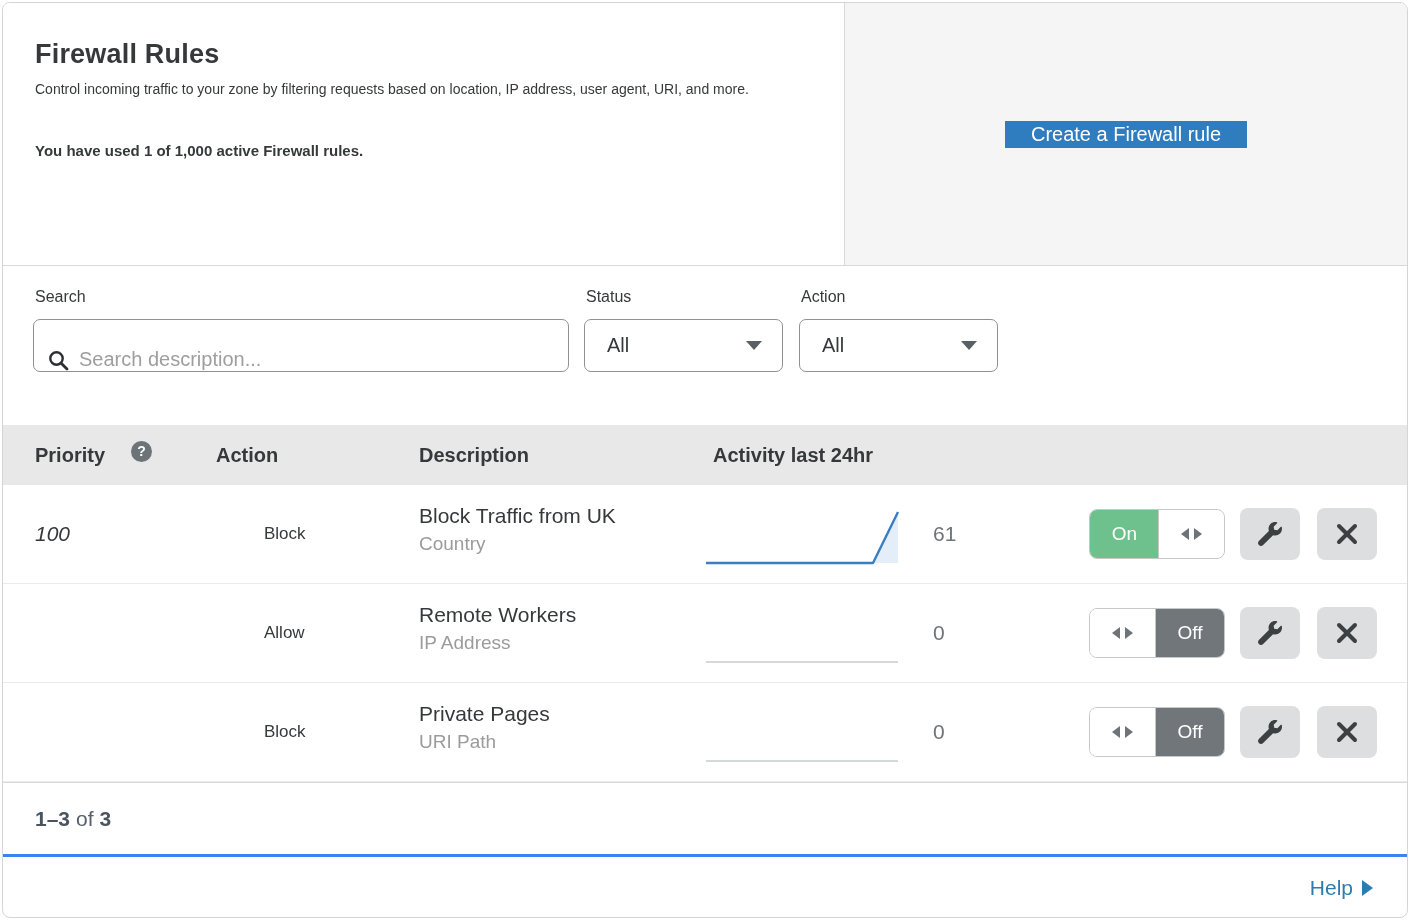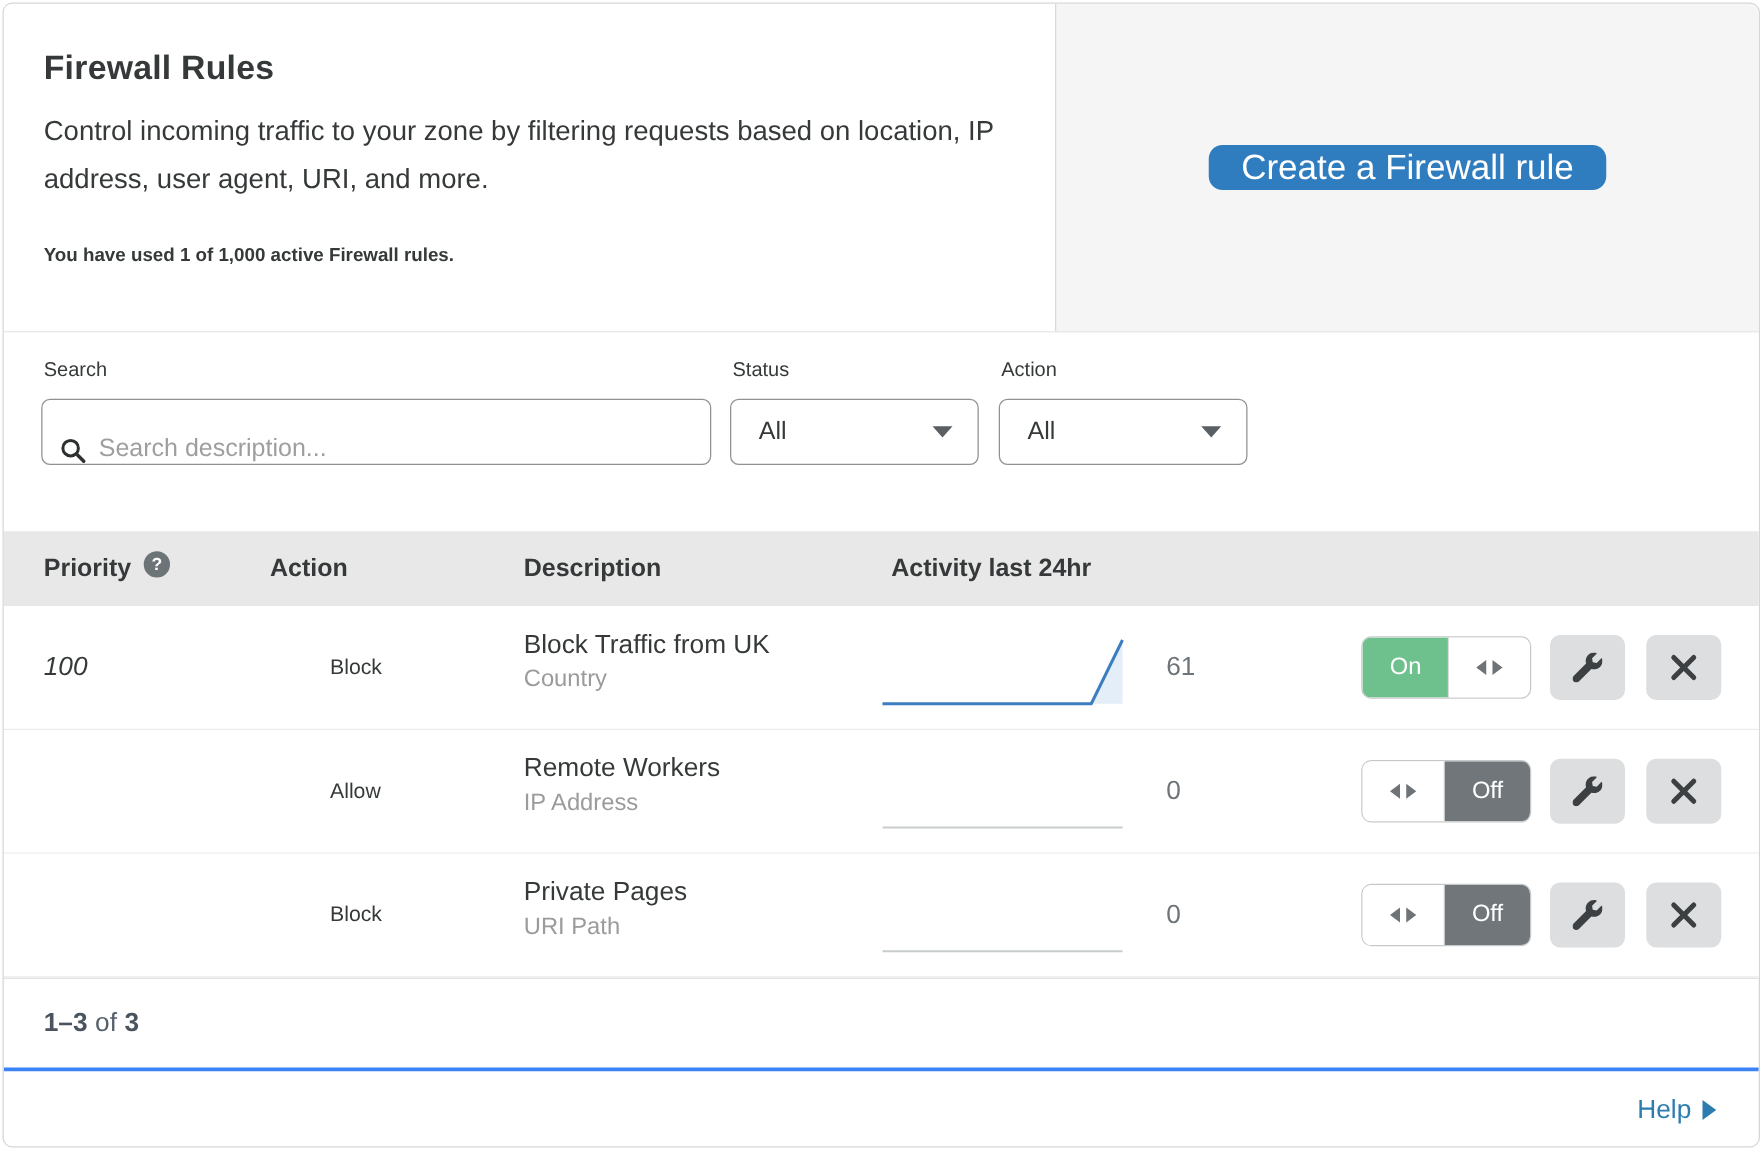--- a/index.html
+++ b/index.html
@@ -7,25 +7,25 @@
   .card {
     position:absolute; left:2px; top:2px; width:1406px; height:916px;
     background:#fff; border:1px solid #d5d5d5; border-radius:8px; overflow:hidden;
   }
   
   .header-band { display:flex; height:263px; border-bottom:1px solid #d9d9d9; }
   .header-left { width:841px; padding:36px 32px; background:#fff; }
   .header-right { flex:1; background:#f5f5f5; border-left:1px solid #d9d9d9;
     display:flex; align-items:center; justify-content:center; }
   .page-title { font-size:27px; font-weight:700; letter-spacing:.2px; }
-  .page-desc { margin-top:16px; font-size:22px; line-height:38px; max-width:760px; }
+  .page-desc { font-size:14px; line-height:38px; max-width:760px; }
   .usage-line { margin-top:34px; font-size:15px; font-weight:700; }
   .btn-primary {
-    background:#2f7cbf; color:#fff; font-size:28px; font-family:inherit;
-    border:none; border-radius:11px; padding:2px 26px; cursor:pointer;
+    background:#2f7cbf; color:#fff; font-size:20px; font-family:inherit;
+    border:none; border-radius:0; padding:2px 26px; cursor:pointer;
   }
   
   .filter-bar { position:relative; height:159px; background:#fff; }
   .field-label { position:absolute; font-size:16px; color:#36393a; }
   .search-label { left:32px; top:22px; }
   .status-label { left:583px; top:22px; }
   .action-label { left:798px; top:22px; }
   .search-box {
     position:absolute; left:30px; top:53px; width:536px; height:53px;
     border:1px solid #919191; border-radius:7px; background:#fff;
@@ -47,21 +47,21 @@
   .caret-down { width:0; height:0; border-left:8px solid transparent;
     border-right:8px solid transparent; border-top:9px solid #595f63; }
   .ordering-btn {
     position:absolute; left:1201px; top:333px; width:174px; height:50px;
     background:#d8d8d8; border:none; border-radius:6px; font-size:20px; font-family:inherit;
     color:#36393a; display:flex; align-items:center; justify-content:center; gap:12px; cursor:pointer;
   }
   
   .thead { position:relative; height:60px; background:#e8e8e8; }
   .th { position:absolute; top:0; height:60px; display:flex; align-items:center;
-    font-size:20px; font-weight:700; gap:10px; }
+    font-size:20px; font-weight:700; gap:26px; }
   .th-priority { left:32px; } .th-action { left:213px; }
   .th-desc { left:416px; } .th-activity { left:710px; }
   .help-circle { width:21px; height:21px; border-radius:50%; background:#6d7477;
     color:#fff; font-size:14px; font-weight:700; display:flex; align-items:center;
     justify-content:center; margin-top:-8px; cursor:pointer; }
   .trow { position:relative; height:99px; border-bottom:1px solid #ebebeb; background:#fff; }
   .cell-priority { position:absolute; left:32px; top:0; height:100%; display:flex; align-items:center; font-size:21px;font-style:italic; }
   .cell-action  { position:absolute; left:213px; top:0; height:100%; display:flex; align-items:center; font-size:17px;margin-left:48px; }
   .cell-desc { position:absolute; left:416px; top:19px; }
   .desc-title { font-size:21px; color:#36393a; }

